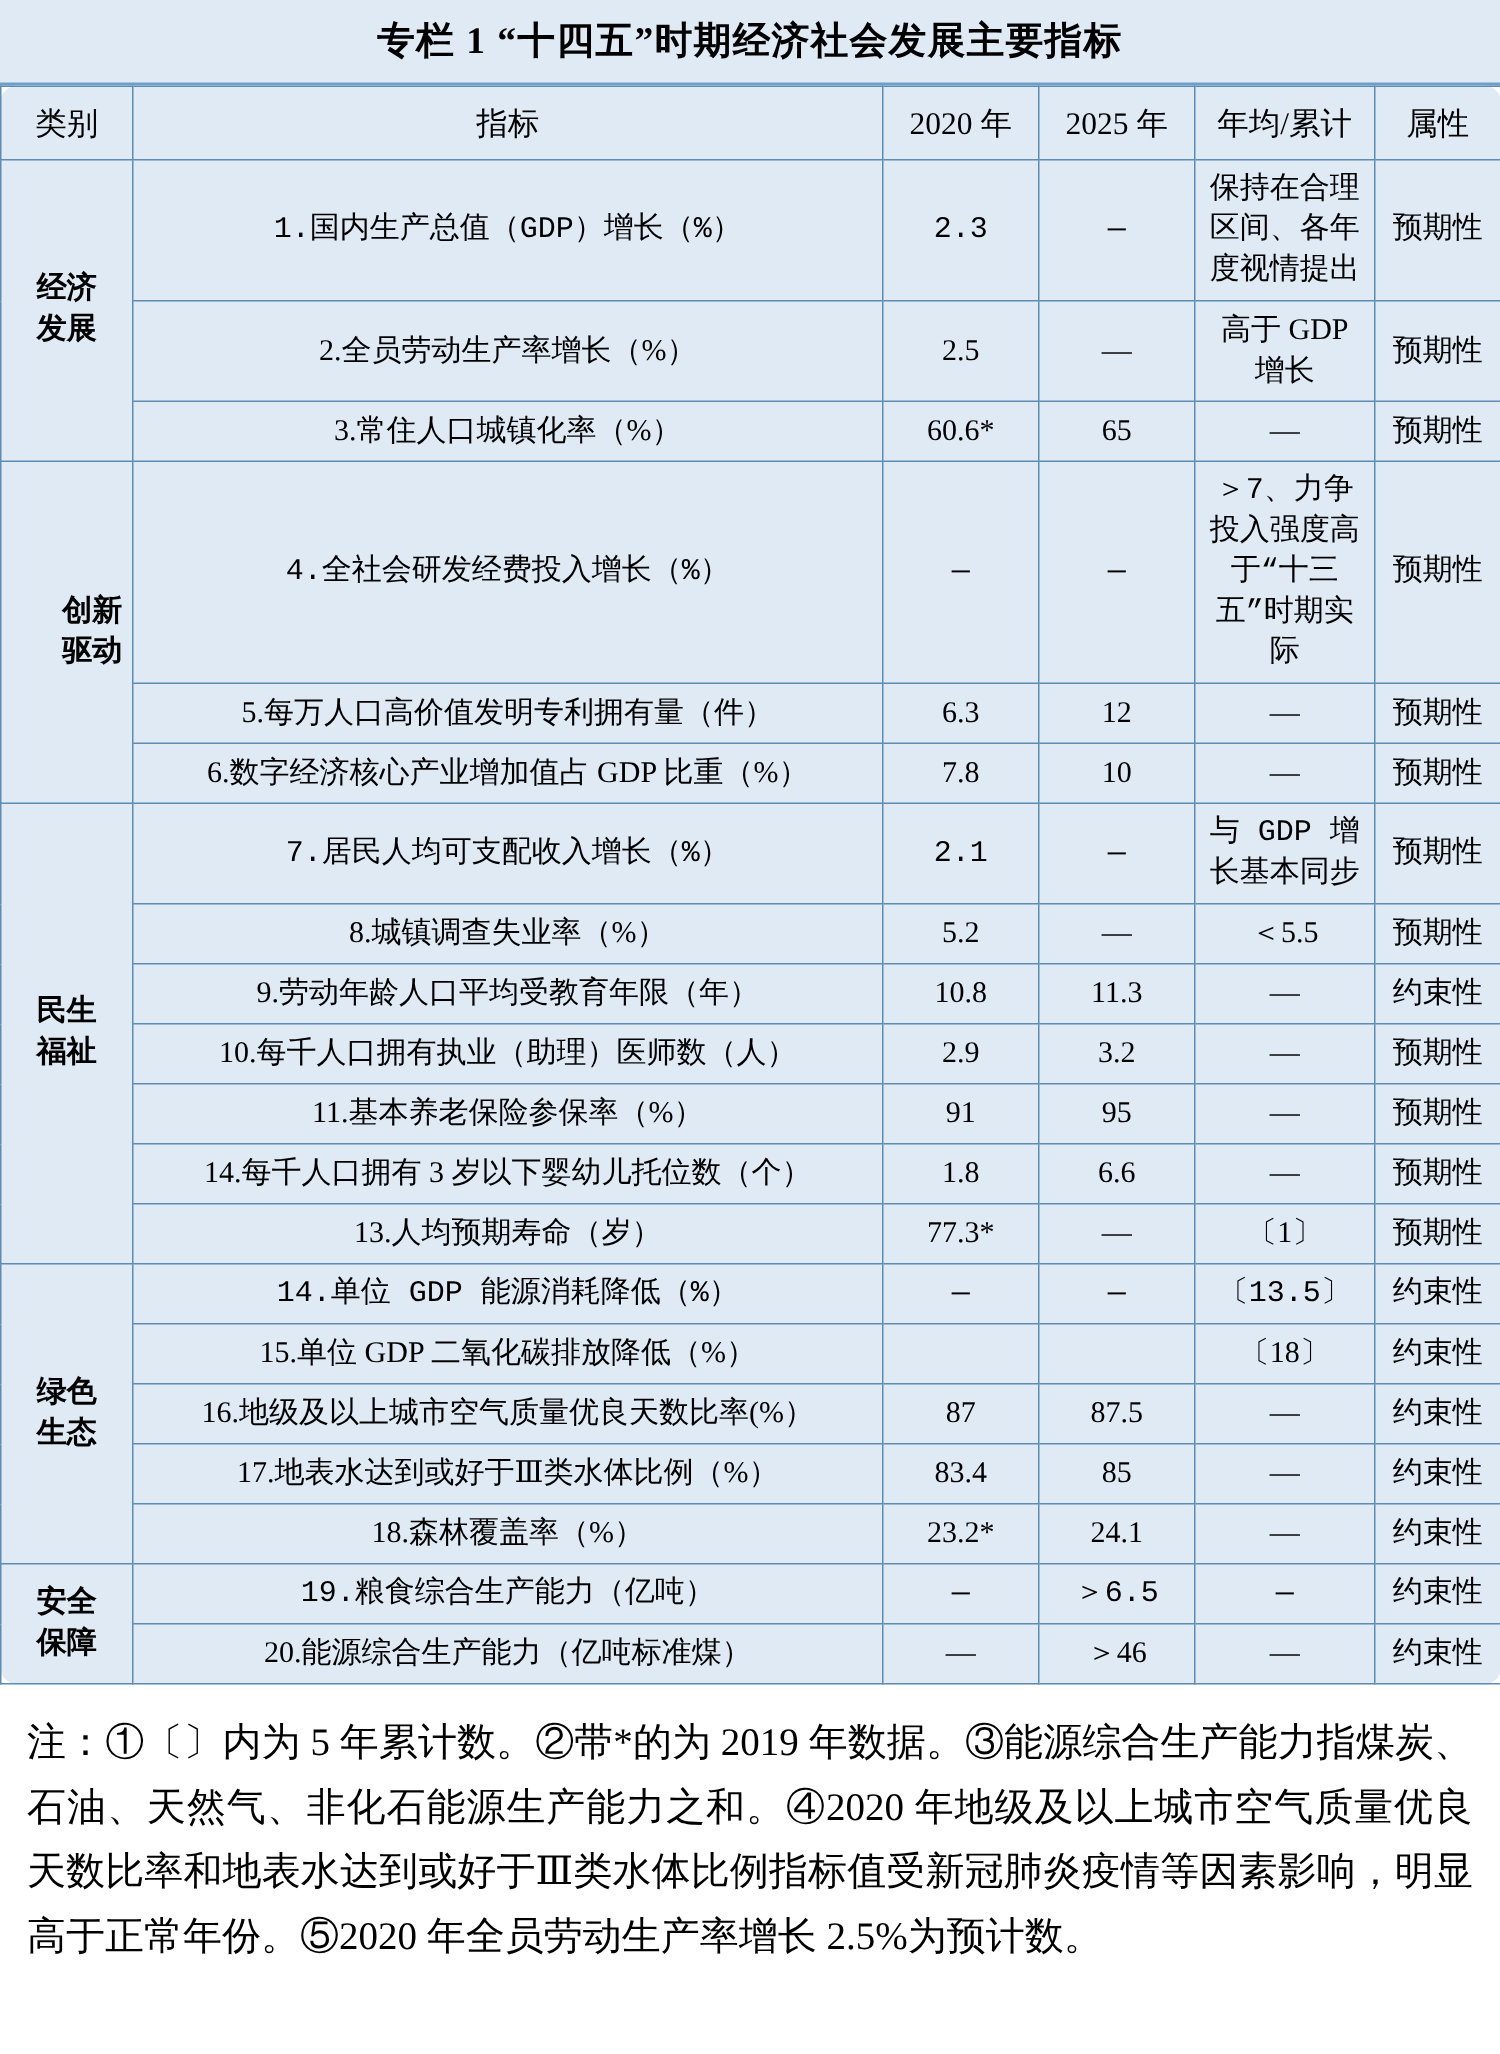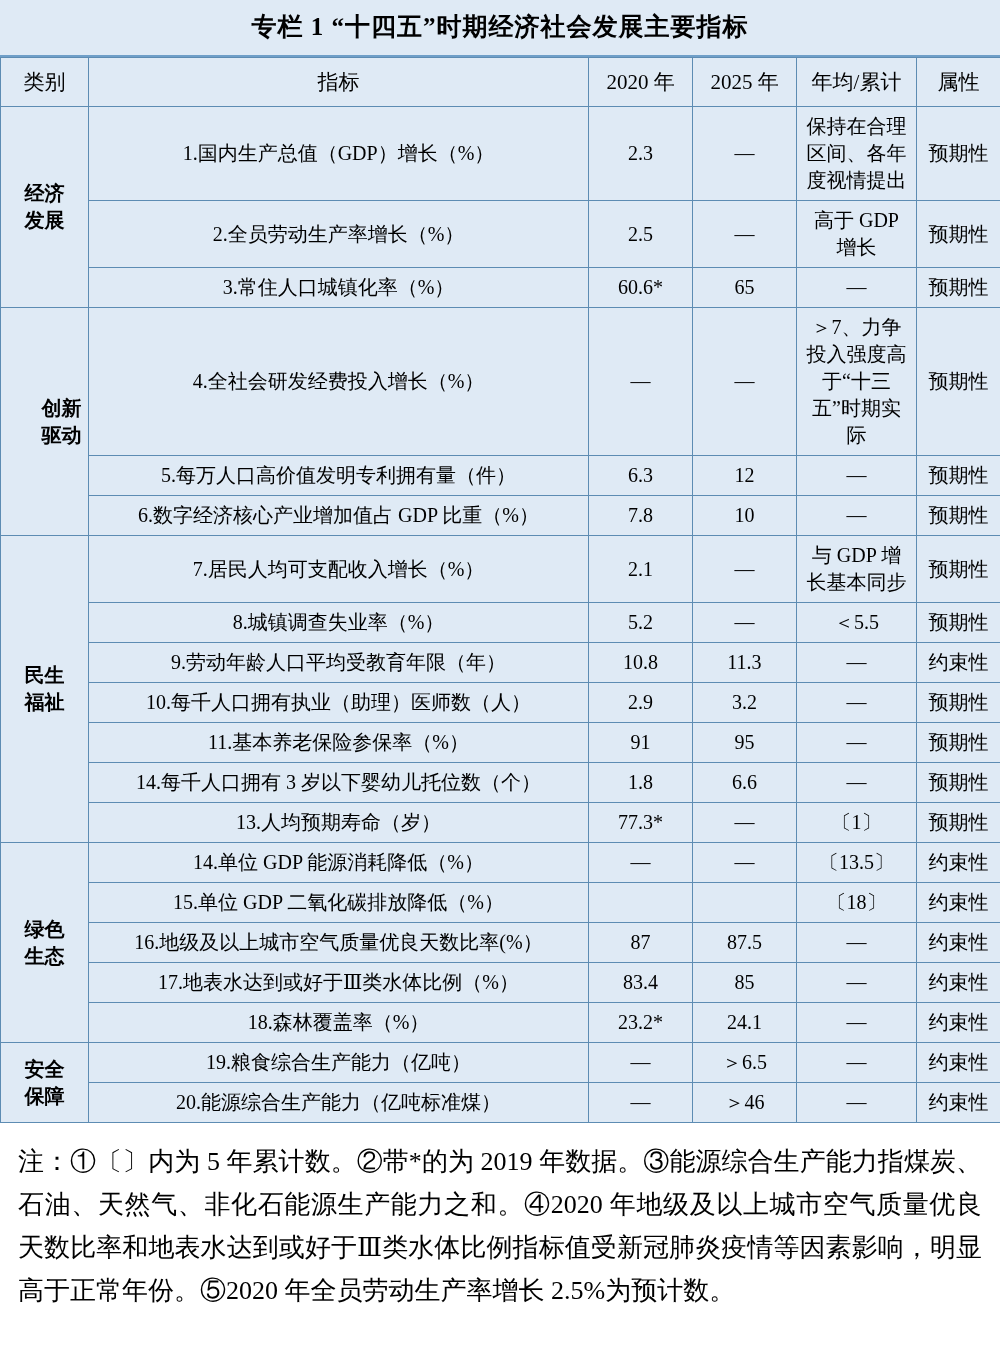--- a/index.html
+++ b/index.html
@@ -24,20 +24,21 @@
     letter-spacing: 1px;
     padding: 10px 0 12px 0;
     background: #dfeaf5;
     border-bottom: 2px solid #6f9fc8;
   }
   table.main {
     border-collapse: collapse;
     width: 1000px;
     table-layout: fixed;
     background: #dfeaf5;
+    border-radius: 12px;
   }
   table.main td, table.main th {
     border: 1px solid #5d8cb3;
     font-size: 20px;
     padding: 6px 6px;
     vertical-align: middle;
     text-align: center;
     line-height: 1.35;
   }
   table.main thead th {
@@ -65,21 +66,21 @@
   td.small-ind {
     font-size: 20px;
   }
   .notes {
     font-size: 26px;
     line-height: 1.65;
     padding: 18px 18px 14px 18px;
     text-align: justify;
   }
   .notes p { margin: 0; text-indent: 0; }
-  .thick-top td { border-top: 2px solid #2f6389; }
+  .thick-top td { border-top: 2px solid #2f6389; font-family: Liberation Mono, monospace; }
 </style>
 </head>
 <body>
 
 <div class="page">
 
   <div class="table-title">专栏 1  “十四五”时期经济社会发展主要指标</div>
 
   <table class="main">
     <colgroup>

